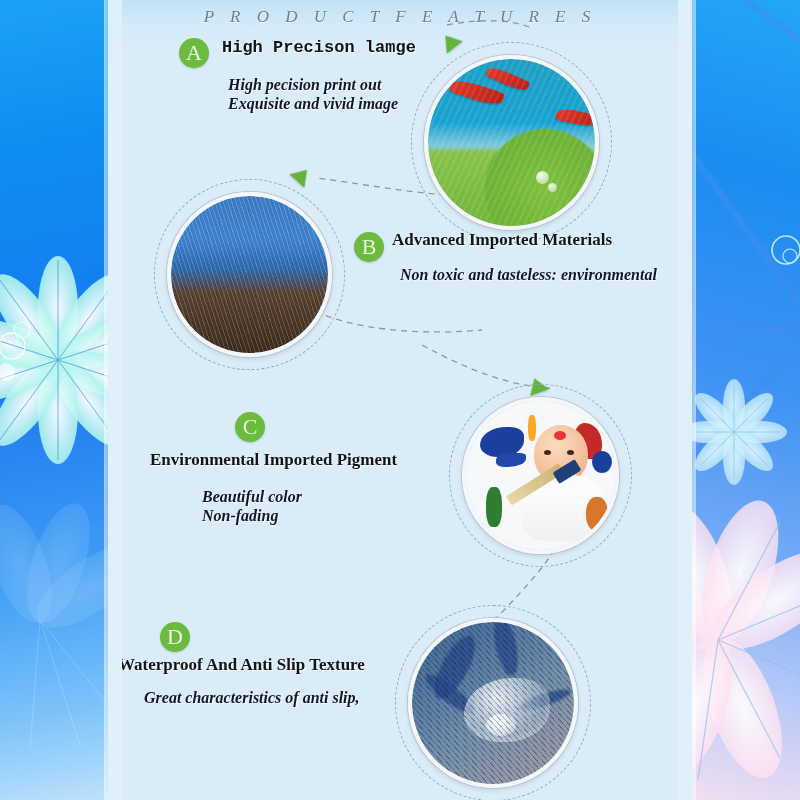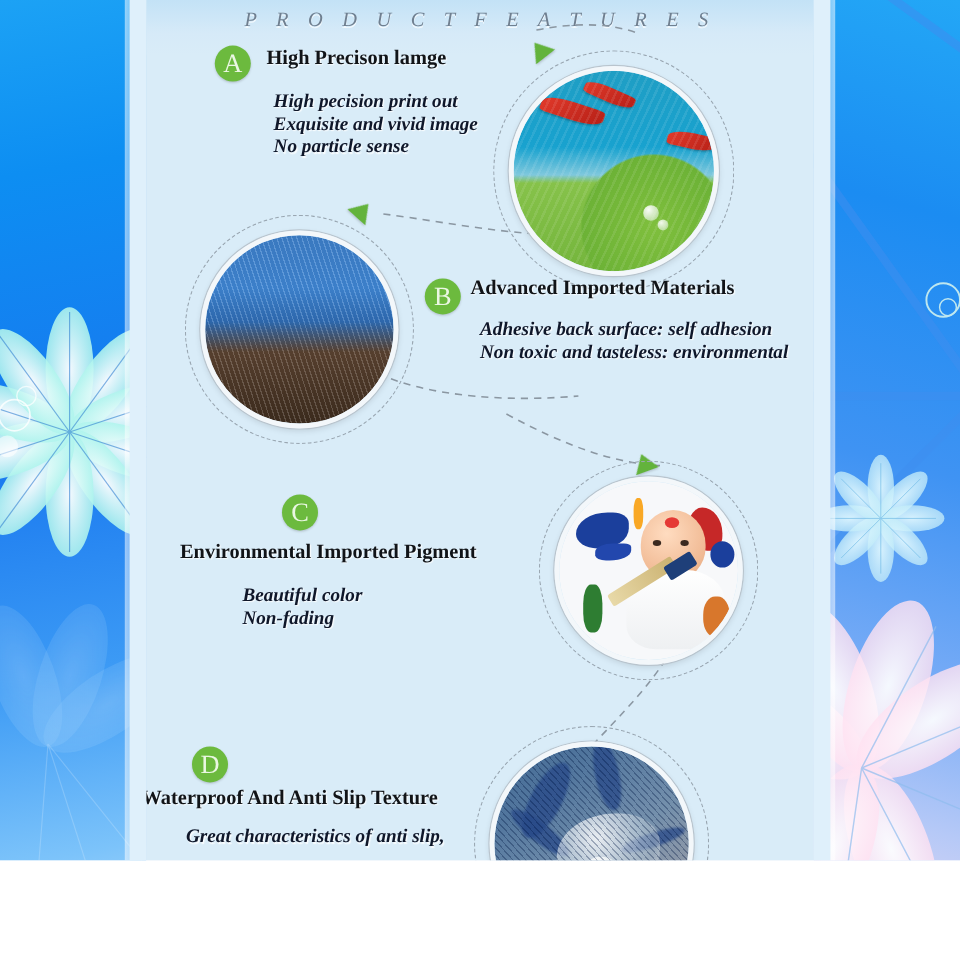--- a/index.html
+++ b/index.html
@@ -4,21 +4,21 @@
 <title>Product Features</title>
 <style>
   html, body {
     margin: 0;
     padding: 0;
     background: #ffffff;
   }
   #root {
     position: relative;
     width: 800px;
-    height: 717px;
+    height: 800px;
     overflow: hidden;
     font-family: "Liberation Serif", "DejaVu Serif", serif;
     background: #d9ecf8;
   }
 
   
   .side-band {
     position: absolute;
     top: 0;
     height: 800px;
@@ -381,25 +381,24 @@
         <path d="M300,345 C350,372 390,386 428,388"></path>
 
         <path d="M438,540 C420,575 380,610 345,650"></path>
 
         <path d="M318,700 C315,716 312,730 310,742"></path>
       </g>
     </svg>
 
     <div>
       <div class="badge" style="left:57px; top:38px;">A</div>
-      <div class="heading" style="left:100px; top:38px;">High Precison lamge</div>
+      <div class="heading" style="left:100px; top:38px;font-family:Liberation Mono, monospace;">High Precison lamge</div>
       <div class="bullets" style="left:106px; top:75px;">
         <div>High pecision print out</div>
         <div>Exquisite and vivid image</div>
-        <div>No particle sense</div>
       </div>
 
       <div class="arrow" style="left:318px; top:34px; transform:rotate(-38deg);"></div>
 
       <div class="medallion" style="left:302px; top:55px; width:175px; height:175px;">
         <div class="ring-dash"></div>
         <div class="ring-solid">
           <div class="photo photo-a">
             <div class="koi" style="left:22px; top:26px; width:54px; height:15px; transform:rotate(18deg);"></div>
             <div class="koi" style="left:58px; top:14px; width:44px; height:12px; transform:rotate(24deg);"></div>
@@ -419,21 +418,20 @@
         <div class="ring-solid">
           <div class="photo photo-b"></div>
         </div>
       </div>
 
       <div class="arrow" style="left:170px; top:168px; transform:rotate(42deg);"></div>
 
       <div class="badge" style="left:232px; top:232px;">B</div>
       <div class="heading" style="left:270px; top:230px;">Advanced Imported Materials</div>
       <div class="bullets" style="left:278px; top:265px;">
-        <div>Adhesive back surface: self adhesion</div>
         <div>Non toxic and tasteless: environmental</div>
       </div>
     </div>
 
     <div>
       <div class="badge" style="left:113px; top:412px;">C</div>
       <div class="heading" style="left:28px; top:450px;">Environmental Imported Pigment</div>
       <div class="bullets" style="left:80px; top:487px;">
         <div>Beautiful color</div>
         <div>Non-fading</div>
@@ -463,21 +461,21 @@
             <div class="brush-tip" style="left:88px; top:64px; width:26px; height:13px;"></div>
             <div class="splat" style="left:120px; top:96px; width:22px; height:34px; background:#d8772c; border-radius:45%;"></div>
           </div>
         </div>
       </div>
     </div>
 
     <div>
       <div class="badge" style="left:38px; top:622px;">D</div>
       <div class="heading" style="left:-4px; top:655px;">Waterproof And Anti Slip Texture</div>
-      <div class="bullets" style="left:33px; top:688px;">
+      <div class="bullets" style="left:22px; top:688px;">
         <div>Great characteristics of anti slip,</div>
       </div>
 
       <div class="arrow" style="left:296px; top:690px; transform:rotate(14deg);"></div>
 
       <div class="medallion" style="left:286px; top:618px; width:170px; height:170px;">
         <div class="ring-dash"></div>
         <div class="ring-solid">
           <div class="photo photo-d">
             <div class="marble" style="left:30px; top:10px; width:26px; height:70px; transform:rotate(28deg);"></div>

